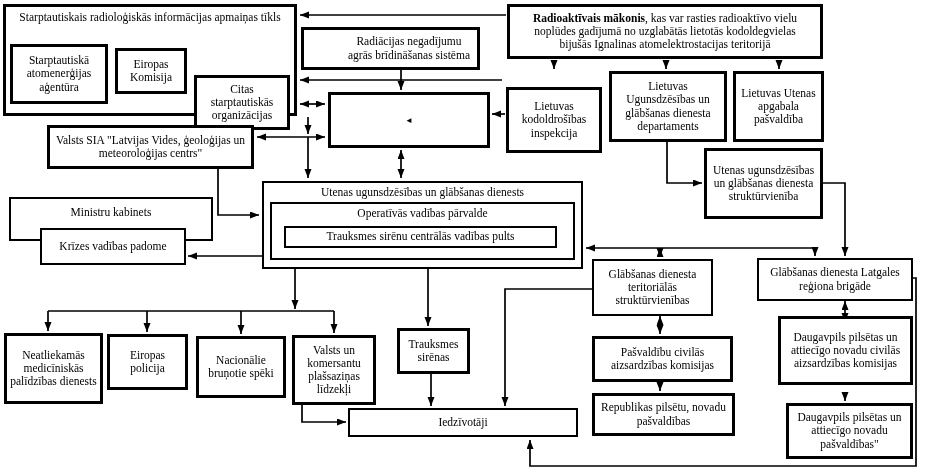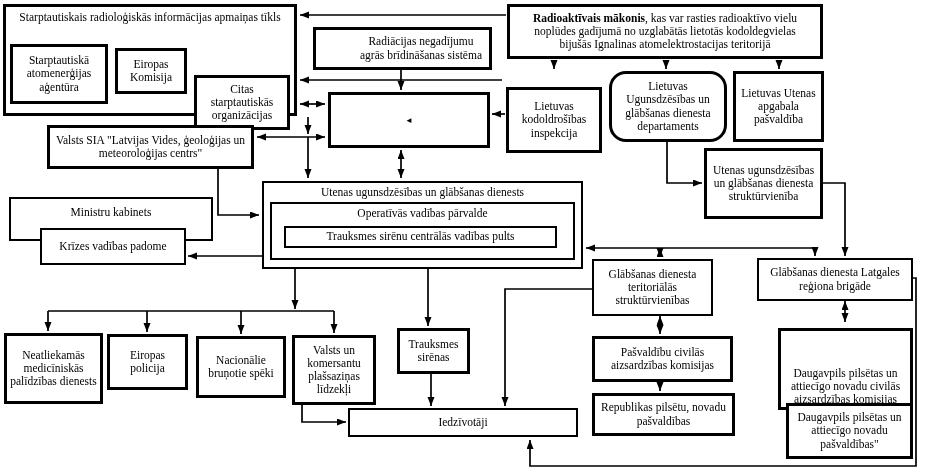--- a/index.html
+++ b/index.html
@@ -77,38 +77,38 @@
 <div class="box bw3" style="left:10px;top:44px;width:98px;height:60px;">
   <span>Starptautiskā atomenerģijas aģentūra</span>
 </div>
 <div class="box bw3" style="left:115px;top:48px;width:72px;height:46px;">
   <span>Eiropas Komisija</span>
 </div>
 <div class="box bw3" style="left:194px;top:47px;width:96px;height:55px;margin-top:28px;">
   <span>Citas starptautiskās organizācijas</span>
 </div>
 
-<div class="box bw3" style="left:313px;top:27px;width:179px;height:43px;padding-left:40px;">
+<div class="box bw3" style="left:301px;top:27px;width:179px;height:43px;padding-left:40px;">
   <span>Radiācijas negadījumu agrās brīdināšanas sistēma</span>
 </div>
 
 <div class="box bw3" style="left:507px;top:4px;width:316px;height:55px;padding:2px 8px;">
   <span><b>Radioaktīvais mākonis</b><span>, kas var rasties radioaktīvo vielu noplūdes gadījumā no uzglabātās lietotās kodoldegvielas bijušās Ignalinas atomelektrostacijas teritorijā</span></span>
 </div>
 
 <div class="box bw3" style="left:328px;top:92px;width:162px;height:56px;">
   <span class="rsc-inner">
     <span class="glyph">◄</span>
   </span>
 </div>
 
 <div class="box bw3" style="left:506px;top:71px;width:96px;height:66px;margin-top:16px;">
   <span>Lietuvas kodoldrošības inspekcija</span>
 </div>
-<div class="box bw3" style="left:609px;top:71px;width:118px;height:71px;border-radius:17px;">
+<div class="box bw3" style="left:609px;top:71px;width:118px;height:71px;">
   <span>Lietuvas Ugunsdzēsības un glābšanas dienesta departaments</span>
 </div>
 <div class="box bw3" style="left:733px;top:71px;width:91px;height:71px;">
   <span>Lietuvas Utenas apgabala pašvaldība</span>
 </div>
 <div class="box bw3" style="left:704px;top:148px;width:119px;height:71px;">
   <span>Utenas ugunsdzēsības un glābšanas dienesta struktūrvienība</span>
 </div>
 
 <div class="box bw3" style="left:47px;top:125px;width:207px;height:44px;">
@@ -127,21 +127,21 @@
 
 <div class="box" style="left:592px;top:259px;width:121px;height:57px;">
   <span>Glābšanas dienesta teritoriālās struktūrvienības</span>
 </div>
 <div class="box" style="left:757px;top:258px;width:156px;height:43px;">
   <span>Glābšanas dienesta Latgales reģiona brigāde</span>
 </div>
 <div class="box bw3" style="left:592px;top:336px;width:141px;height:46px;">
   <span>Pašvaldību civilās aizsardzības komisijas</span>
 </div>
-<div class="box bw3" style="left:778px;top:328px;width:135px;height:82px;align-items:flex-end;">
+<div class="box bw3" style="left:778px;top:316px;width:135px;height:69px;">
   <span>Daugavpils pilsētas un attiecīgo novadu civilās aizsardzības komisijas</span>
 </div>
 <div class="box bw3" style="left:592px;top:393px;width:143px;height:43px;">
   <span>Republikas pilsētu, novadu pašvaldības</span>
 </div>
 <div class="box bw3" style="left:786px;top:403px;width:127px;height:56px;">
   <span>Daugavpils pilsētas un attiecīgo novadu pašvaldības"</span>
 </div>
 
 <div class="box bw3" style="left:4px;top:333px;width:99px;height:71px;">

